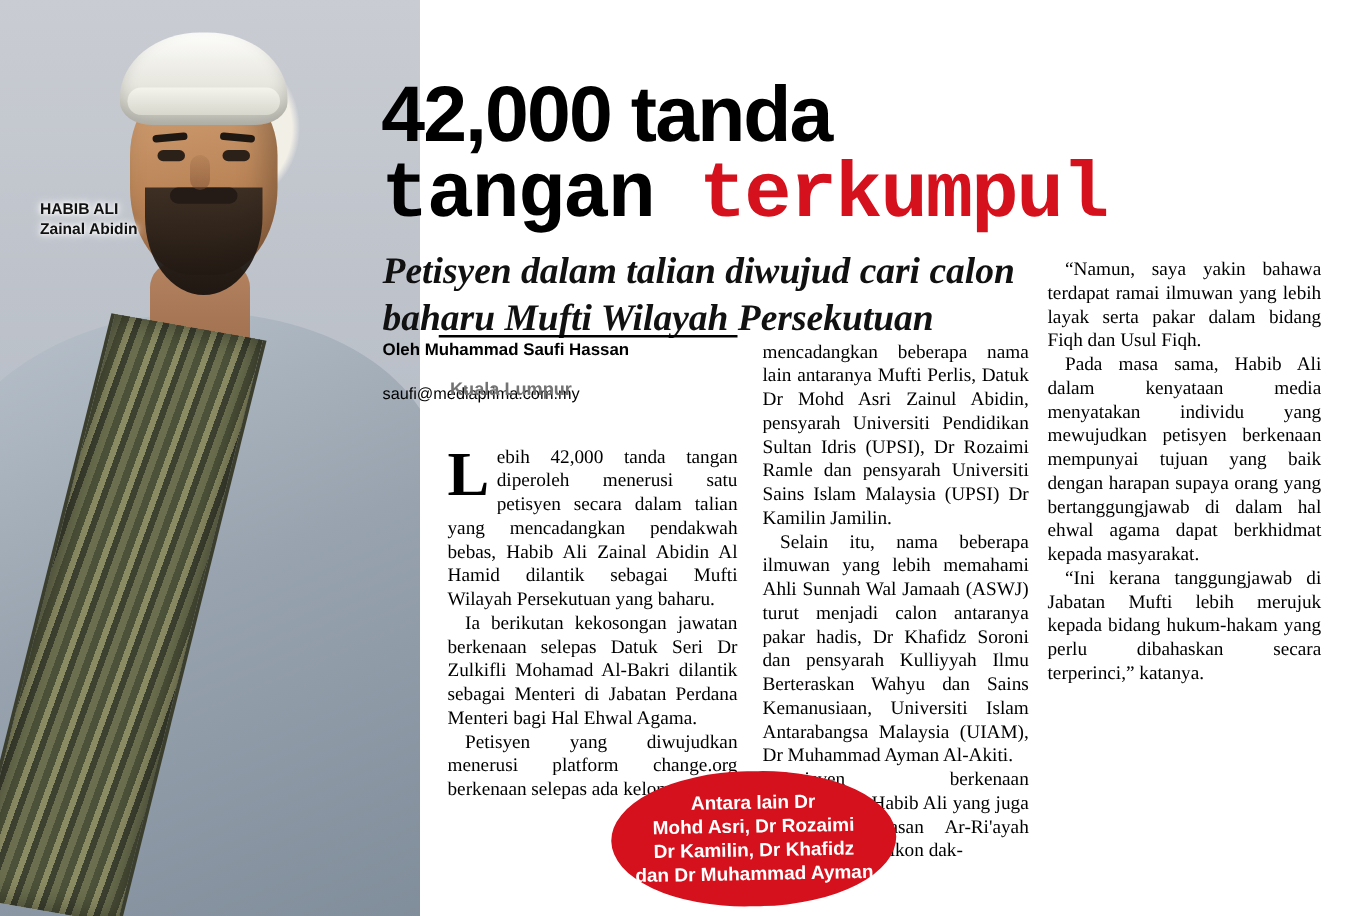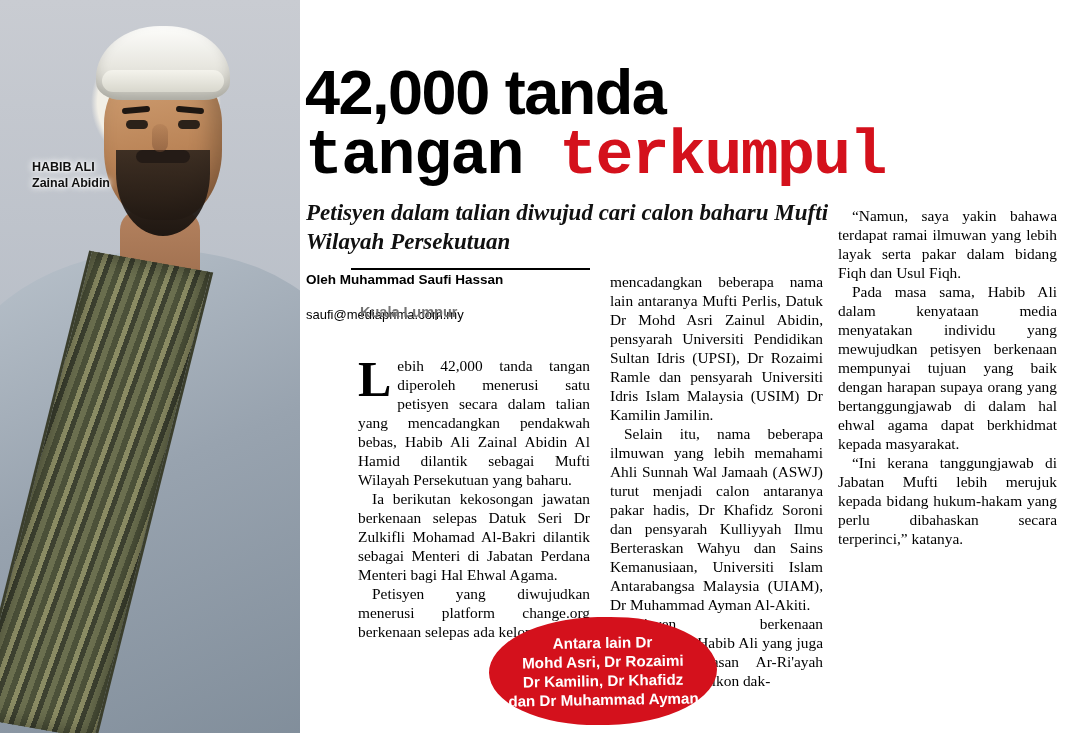--- a/index.html
+++ b/index.html
@@ -8,21 +8,21 @@
     background:#ffffff;
     font-family:"Liberation Serif", serif;
     color:#000;
     overflow:hidden;
     position:relative;
   }
   .page{position:relative;width:1077px;height:733px;overflow:hidden;}
 
   
   .photo{
-    position:absolute;left:0;top:0;width:300px;height:733px;overflow:hidden;
+    position:absolute;left:0;top:0;width:300px;height:733px;overflow:hidden;padding-left:36px;
   }
   .photo-bg{
     position:absolute;inset:0;
     background:
       radial-gradient(circle at 52% 14%, #f2efe6 0 9%, rgba(242,239,230,0) 10%),
       linear-gradient(180deg,#c9ccd2 0%,#b9bfc8 45%,#9ea7b2 100%);
   }
   
   .robe{
     position:absolute;left:-40px;top:250px;width:400px;height:500px;
@@ -92,21 +92,21 @@
     position:absolute;left:305px;top:18px;width:752px;
     font-family:"Liberation Sans", sans-serif;
     font-weight:bold;font-size:63px;line-height:1.03;letter-spacing:-1.5px;
   }
   .headline .l2{display:block;font-family:Liberation Mono, monospace;}
   .hl-red{color:#d4111c;}
 
   .subhead{
     position:absolute;left:306px;top:198px;width:545px;
     font-family:"Liberation Serif", serif;
-    font-style:italic;font-weight:bold;font-size:23px;line-height:1.28;color:#111;
+    font-style:italic;font-weight:bold;font-size:30px;line-height:1.28;color:#111;
   }
 
   .rule-byline{
     position:absolute;left:351px;top:268px;width:239px;height:2px;background:#000;
   }
   .byline{
     position:absolute;left:306px;top:272px;width:284px;text-align:left;
     font-family:"Liberation Sans", sans-serif;font-size:13.5px;font-weight:bold;
   }
   .byline .email{display:block;font-weight:normal;font-size:13px;margin-top:20px;}
@@ -188,21 +188,21 @@
 
   <div class="dateline">Kuala Lumpur</div>
 
   <div class="col" id="col1">
     <p class="first"><span class="dropcap">L</span><span>ebih 42,000 tanda tangan diperoleh menerusi satu petisyen secara dalam talian yang mencadangkan pendakwah bebas, Habib Ali Zainal Abidin Al Hamid dilantik sebagai Mufti Wilayah Persekutuan yang baharu.</span></p>
     <p><span>Ia berikutan kekosongan jawatan berkenaan selepas Datuk Seri Dr Zulkifli Mohamad Al-Bakri dilantik sebagai Menteri di Jabatan Perdana Menteri bagi Hal Ehwal Agama.</span></p>
     <p><span>Petisyen yang diwujudkan menerusi platform change.org berkenaan selepas ada kelompok</span></p>
   </div>
 
   <div class="col" id="col2">
-    <p class="first"><span>mencadangkan beberapa nama lain antaranya Mufti Perlis, Datuk Dr Mohd Asri Zainul Abidin, pensyarah Universiti Pendidikan Sultan Idris (UPSI), Dr Rozaimi Ramle dan pensyarah Universiti Idris Islam Malaysia (USIM) Dr Kamilin Jamilin.</span></p>
+    <p class="first"><span>mencadangkan beberapa nama lain antaranya Mufti Perlis, Datuk Dr Mohd Asri Zainul Abidin, pensyarah Universiti Pendidikan Sultan Idris (UPSI), Dr Rozaimi Ramle dan pensyarah Universiti Sains Islam Malaysia (UPSI) Dr Kamilin Jamilin.</span></p>
     <p><span>Selain itu, nama beberapa ilmuwan yang lebih memahami Ahli Sunnah Wal Jamaah (ASWJ) turut menjadi calon antaranya pakar hadis, Dr Khafidz Soroni dan pensyarah Kulliyyah Ilmu Berteraskan Wahyu dan Sains Kemanusiaan, Universiti Islam Antarabangsa Malaysia (UIAM), Dr Muhammad Ayman Al-Akiti.</span></p>
     <p><span>Petisyen berkenaan menerangkan Habib Ali yang juga Pengerusi Yayasan Ar-Ri'ayah terbukti sebagai ikon dak-</span></p>
   </div>
 
   <div class="col" id="col3">
     <p><span>“Namun, saya yakin bahawa terdapat ramai ilmuwan yang lebih layak serta pakar dalam bidang Fiqh dan Usul Fiqh.</span></p>
     <p><span>Pada masa sama, Habib Ali dalam kenyataan media menyatakan individu yang mewujudkan petisyen berkenaan mempunyai tujuan yang baik dengan harapan supaya orang yang bertanggungjawab di dalam hal ehwal agama dapat berkhidmat kepada masyarakat.</span></p>
     <p><span>“Ini kerana tanggungjawab di Jabatan Mufti lebih merujuk kepada bidang hukum-hakam yang perlu dibahaskan secara terperinci,” katanya.</span></p>
   </div>
 

